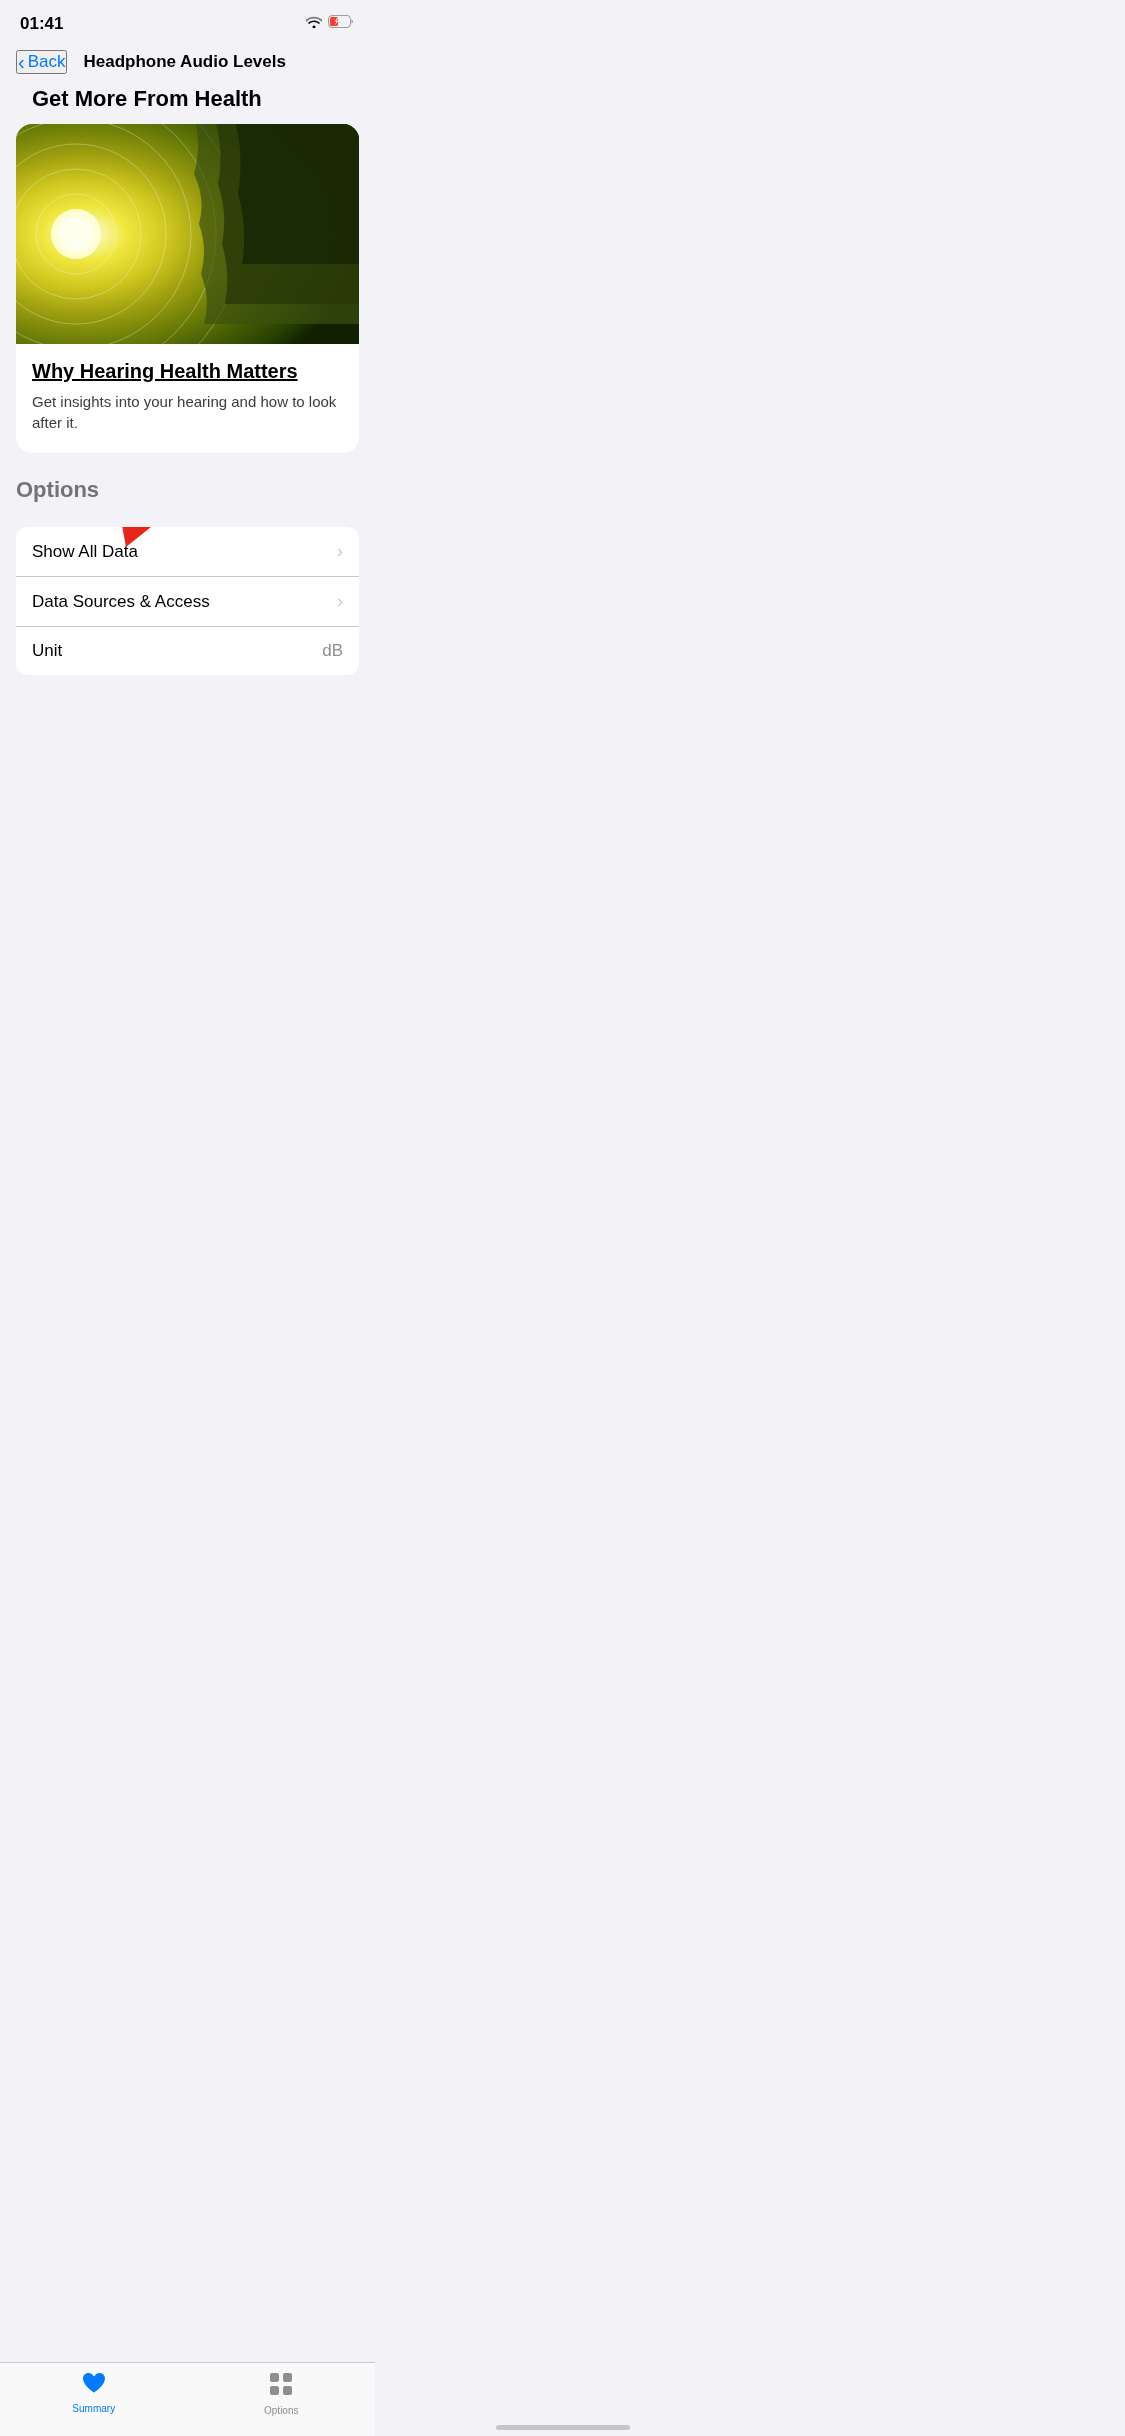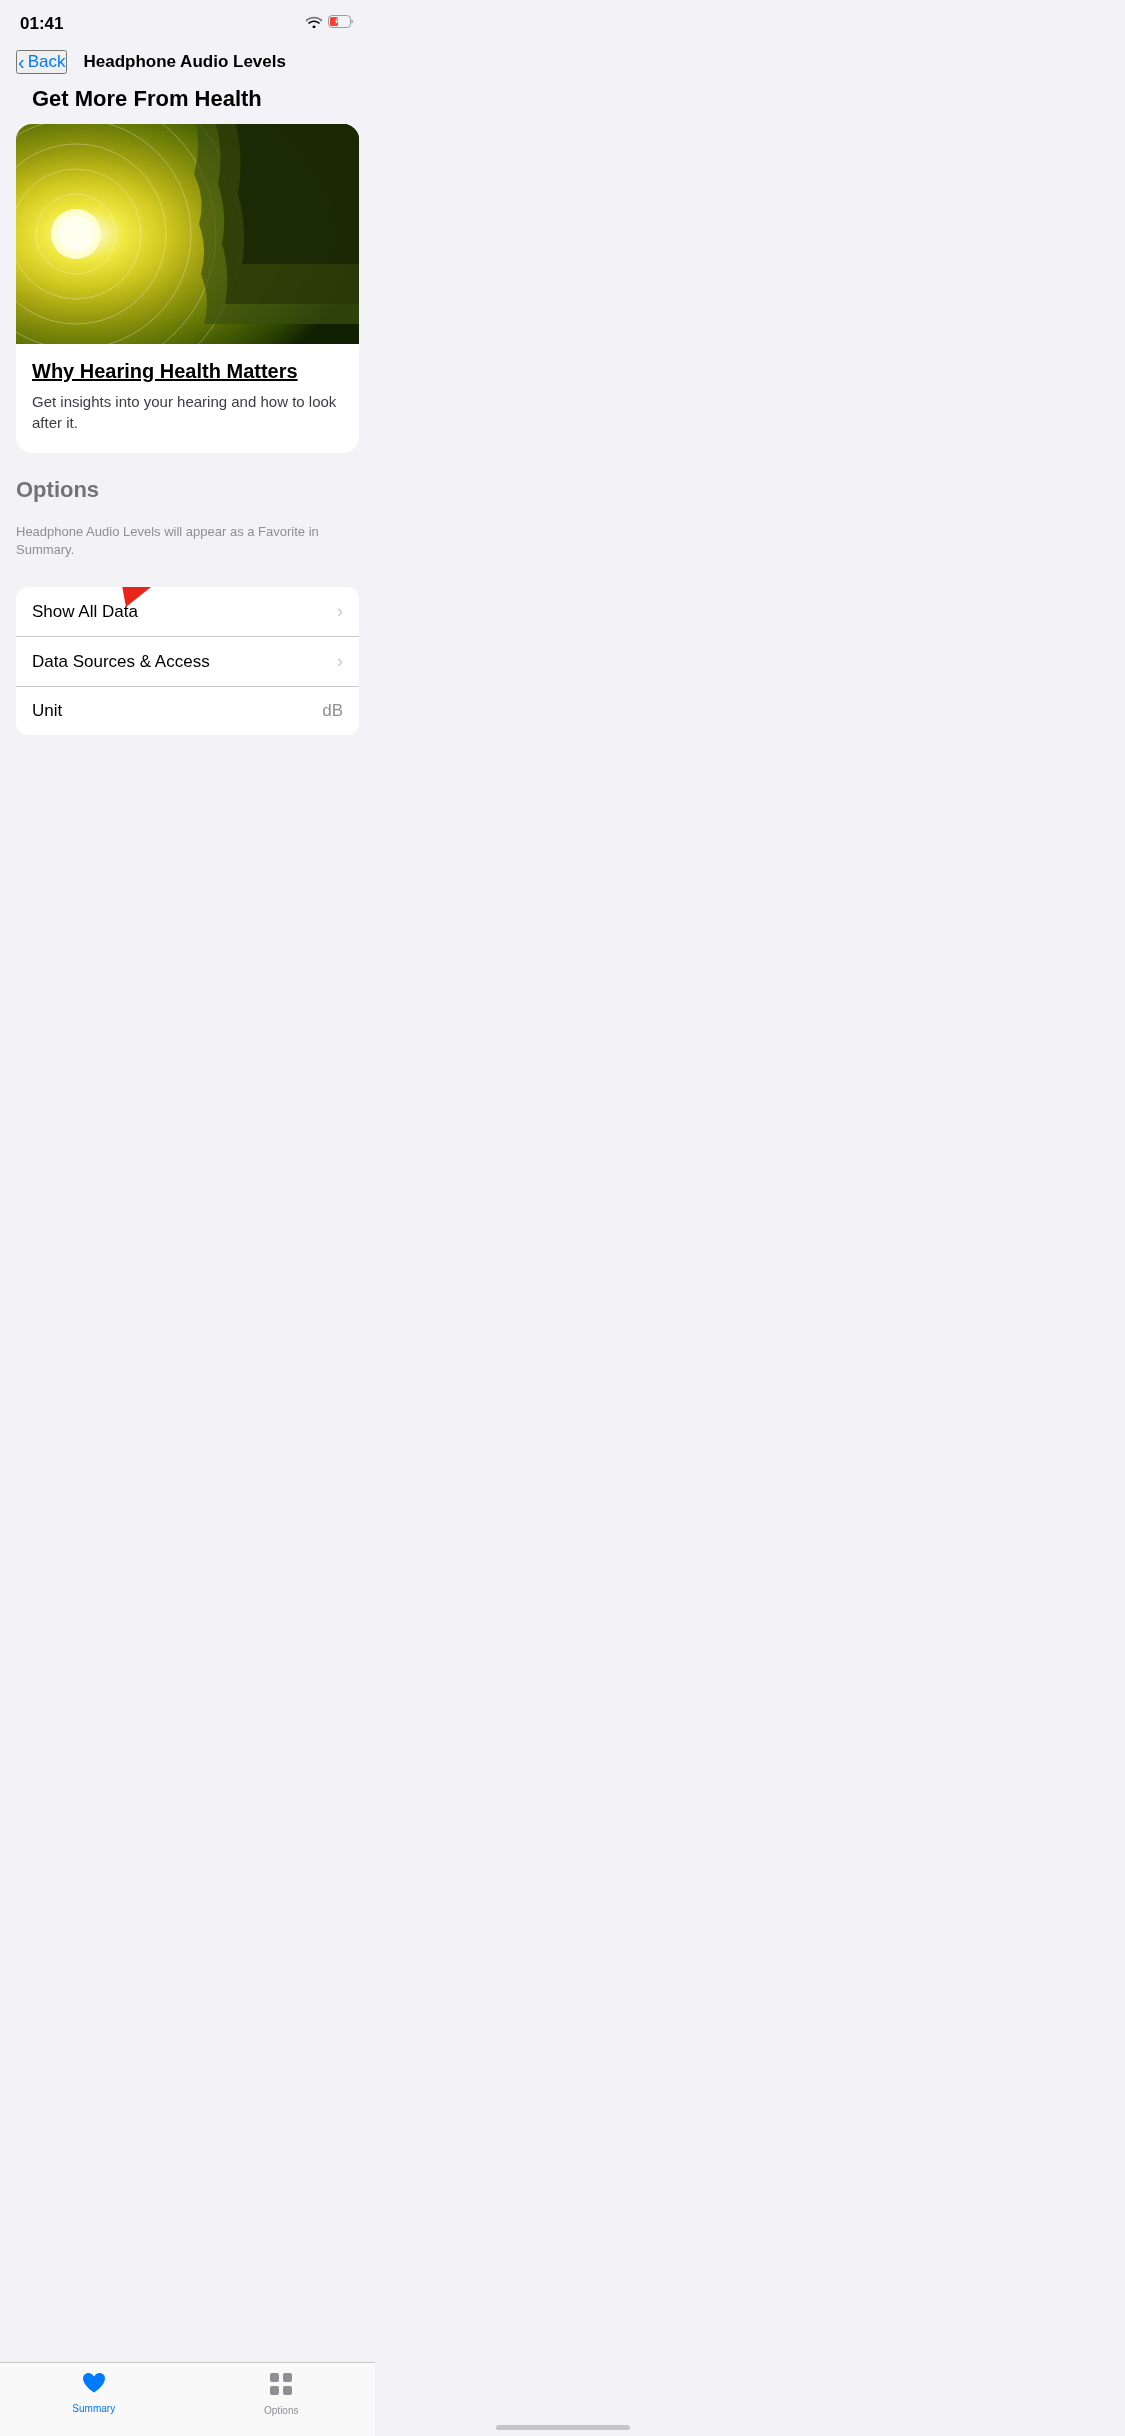--- a/index.html
+++ b/index.html
@@ -333,21 +333,20 @@
     </div>
     <div class="card-body">
       <div class="card-title">Why Hearing Health Matters</div>
       <div class="card-desc">Get insights into your hearing and how to look after it.</div>
     </div>
   </div>
 
   <div class="options-label">Options</div>
 
 
-  <div class="favorites-note">Headphone Audio Levels will appear as a Favorite in Summary.</div>
 
   <div class="options-group second-group arrow-container">
 
     <div class="annotation-arrow">
       <svg width="130" height="80" viewBox="0 0 130 80" xmlns="http://www.w3.org/2000/svg">
 
         <path d="M120,5 Q60,10 20,60" stroke="#E8251A" stroke-width="6" fill="none" stroke-linecap="round"></path>
 
         <polygon points="10,75 5,48 35,55" fill="#E8251A"></polygon>
       </svg>

